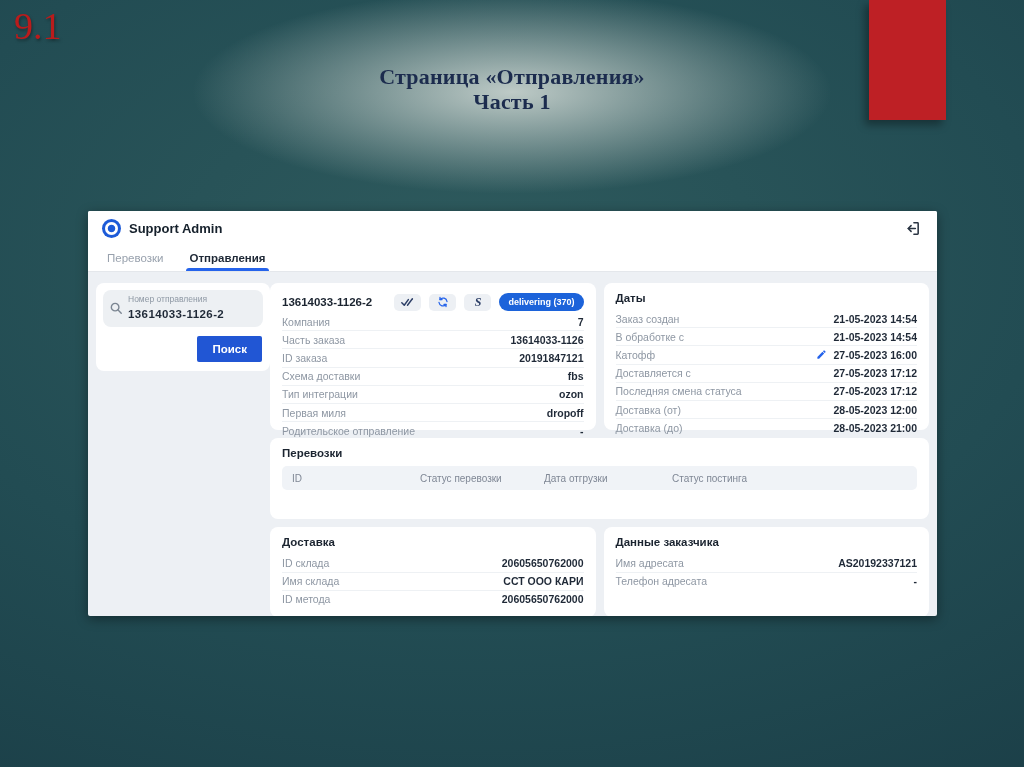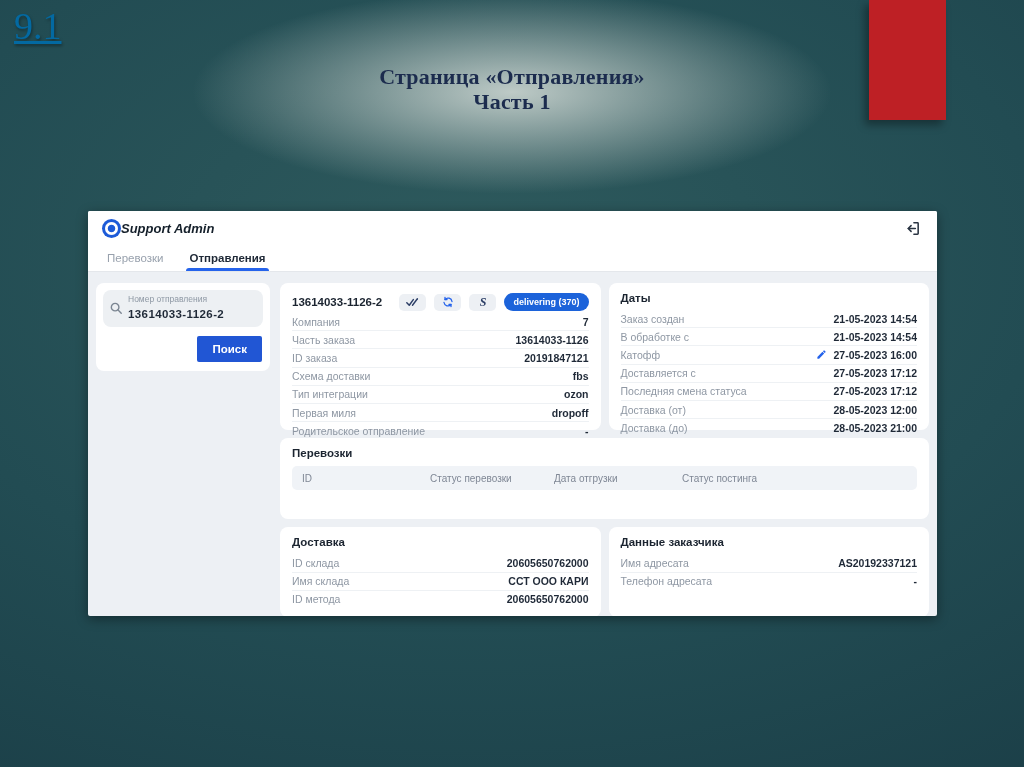--- a/index.html
+++ b/index.html
@@ -6,23 +6,22 @@
   body{
     width:1024px;height:767px;overflow:hidden;position:relative;
     font-family:"Liberation Sans",sans-serif;
     background:
       radial-gradient(ellipse 40% 17% at 50% 12%, rgba(216,223,218,.85) 0%, rgba(186,198,194,.30) 55%, rgba(186,198,194,0) 78%),
       radial-gradient(ellipse 125% 105% at 46% 34%, #2e5a5d 0%, #224c53 45%, #173741 100%);
   }
   
   .slide-number{
     position:absolute;left:14px;top:4px;
-    font-family:"Liberation Serif",serif;font-size:38px;color:#0369a1;
+    font-family:"Liberation Serif",serif;font-size:38px;color:#b91c1c;
     text-shadow:1px 2px 3px rgba(0,0,0,.35);
-    text-decoration:underline;
   }
   .slide-title{
     position:absolute;left:0;top:64px;width:100%;text-align:center;
     font-family:"Liberation Serif",serif;font-weight:bold;font-size:22px;
     color:#1c2c4e;line-height:25px;letter-spacing:.2px;
   }
   .accent-rect{
     position:absolute;left:869px;top:0;width:77px;height:120px;
     box-shadow:-4px 5px 8px rgba(0,0,0,.35);
   }
@@ -30,33 +29,33 @@
   .app-window{
     position:absolute;left:88px;top:211px;width:849px;height:405px;
     background:#edf0f4;border-radius:2px;overflow:hidden;
     box-shadow:0 3px 12px rgba(0,0,0,.4);
   }
   .app-header{height:34px;background:#fff;display:flex;align-items:center;padding:0 14px;}
   .logo{
     width:19px;height:19px;border-radius:50%;flex:none;
     background:radial-gradient(circle,#1d5bd8 0%,#1d5bd8 25%,#fff 31%,#fff 44%,#1d5bd8 52%,#1d5bd8 100%);
   }
-  .brand{font-size:13px;font-weight:bold;color:#15202b;font-style:italic;}
+  .brand{font-size:13px;font-weight:bold;color:#15202b;margin-left:8px;}
   .logout-btn{margin-left:auto;background:none;border:none;padding:2px;cursor:pointer;display:flex;}
   .tabbar{
     height:26px;background:#fff;border-bottom:1px solid #e4e7eb;
     display:flex;gap:26px;padding:0 19px;align-items:flex-end;
   }
   .tab{font-size:11.5px;color:#98a1ad;padding-bottom:7px;position:relative;cursor:pointer;}
   .tab.active{color:#1f2937;font-weight:bold;}
   .tab.active::after{
     content:"";position:absolute;left:-3px;right:-3px;bottom:0;height:3px;
     background:#2563eb;border-radius:3px 3px 0 0;
   }
-  .content{display:flex;gap:10px;padding:11px 8px 0 8px;box-sizing:border-box;height:calc(100% - 60px);}
+  .content{display:flex;padding:11px 8px 0 8px;box-sizing:border-box;height:calc(100% - 60px);}
   
   .sidebar{width:174px;flex:none;}
   .search-card{background:#fff;border-radius:8px;padding:7px 7px 9px;}
   .search-input{background:#edf0f3;border-radius:8px;display:flex;align-items:center;gap:5px;padding:4px 6px 5px;cursor:text;}
   .si-label{font-size:8.5px;color:#8e98a4;display:block;line-height:10px;}
   .si-value{font-size:11.5px;font-weight:bold;color:#1f2937;letter-spacing:.4px;line-height:13px;}
   .search-btn{
     display:block;margin:9px 1px 0 auto;background:#2156d4;color:#fff;border:none;
     font-size:11.5px;font-weight:bold;font-family:inherit;border-radius:2px;padding:7px 15px;cursor:pointer;
   }

